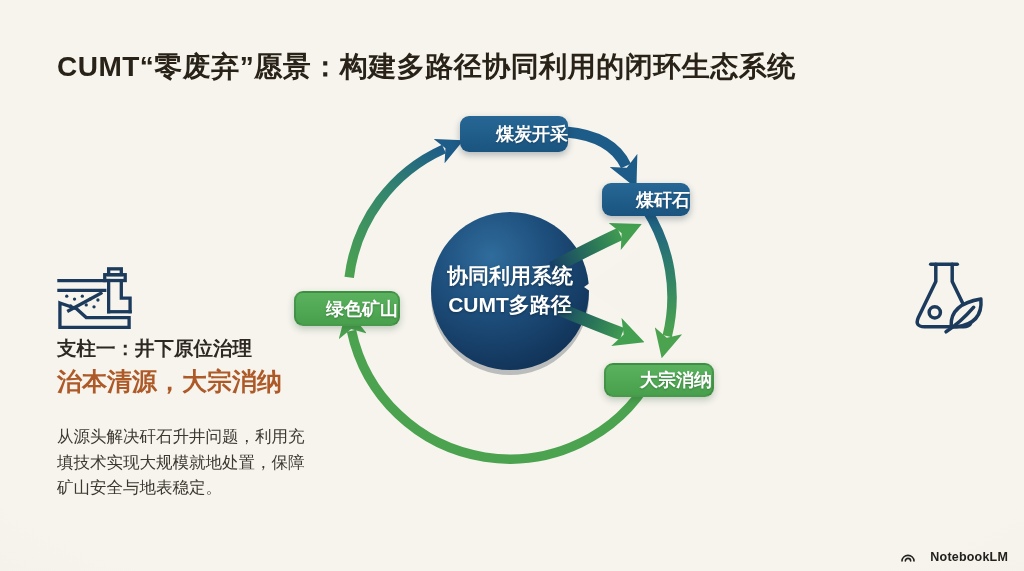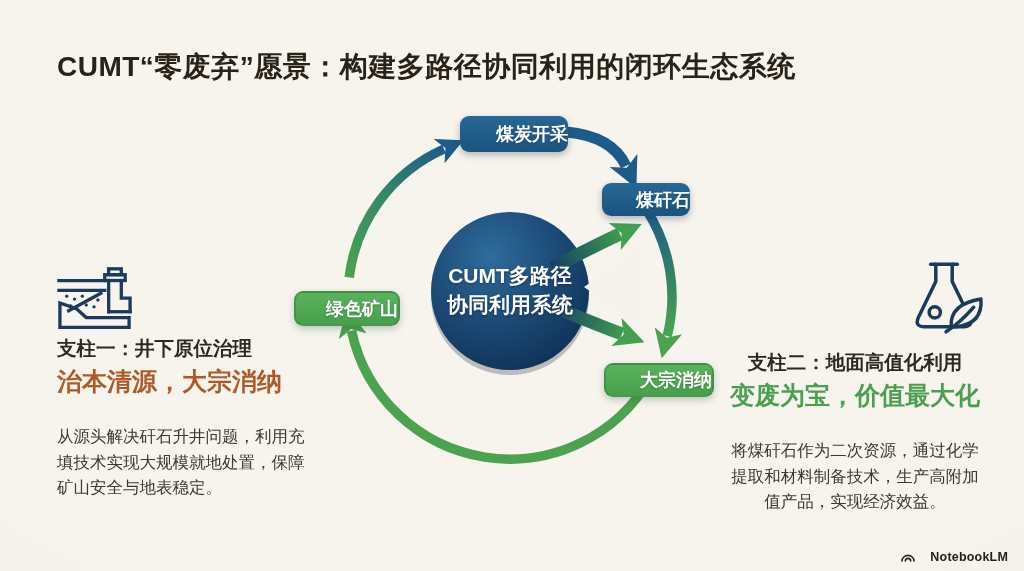--- a/index.html
+++ b/index.html
@@ -147,22 +147,22 @@
     <span>煤矸石</span>
   </div>
   <div class="node green node-product">
     <span>大宗消纳</span>
   </div>
   <div class="node green node-mine">
     <span>绿色矿山</span>
   </div>
 
   <div class="center-label">
+    <div>协同利用系统</div>
     <div>CUMT多路径</div>
-    <div>协同利用系统</div>
   </div>
 
   <div class="panel-left">
     <svg class="pillar-icon" width="76" height="70" viewBox="0 0 78 70">
       <g fill="none" stroke="#1c3b5c" stroke-width="3.4" stroke-linecap="square" stroke-linejoin="miter">
         <rect x="53" y="2" width="13" height="6"></rect>
         <rect x="49" y="8" width="21" height="6"></rect>
         <path d="M53 14 V 46"></path>
         <path d="M66 14 V 32 H 75 V 46"></path>
         <path d="M53 46 H 75"></path>
@@ -192,25 +192,20 @@
       <g fill="none" stroke="#1c3b5c" stroke-width="3.4" stroke-linecap="round" stroke-linejoin="round">
         <path d="M27 3 H 53"></path>
         <path d="M32 3 V 20 L 15 55 Q 11 64 21 64 H 59 Q 69 64 65 55 L 48 20 V 3"></path>
         <circle cx="31" cy="50" r="5.5"></circle>
         <path d="M47 63 Q 46 42 76 37 Q 78 61 52 64 Q 48 64.5 47 63 Z" fill="#f5f3ec"></path>
         <path d="M42 69 Q 56 60 69 45"></path>
       </g>
     </svg>
   </div>
 
-  <div class="panel-right">
-    <div class="pillar-heading">支柱二：地面高值化利用</div>
-    <div class="pillar-slogan slogan-green">变废为宝，价值最大化</div>
-    <div class="pillar-body">将煤矸石作为二次资源，通过化学提取和材料制备技术，生产高附加值产品，实现经济效益。</div>
-  </div>
 
   <div class="footer">
     <svg width="16" height="14" viewBox="0 0 24 20">
       <g fill="none" stroke="#23221e" stroke-width="2.4" stroke-linecap="round">
         <path d="M3 16 A 9 8.5 0 0 1 21 16"></path>
         <path d="M8 16 A 4 4 0 0 1 16 16"></path>
       </g>
     </svg>
     <span class="footer-label">NotebookLM</span>
   </div>

